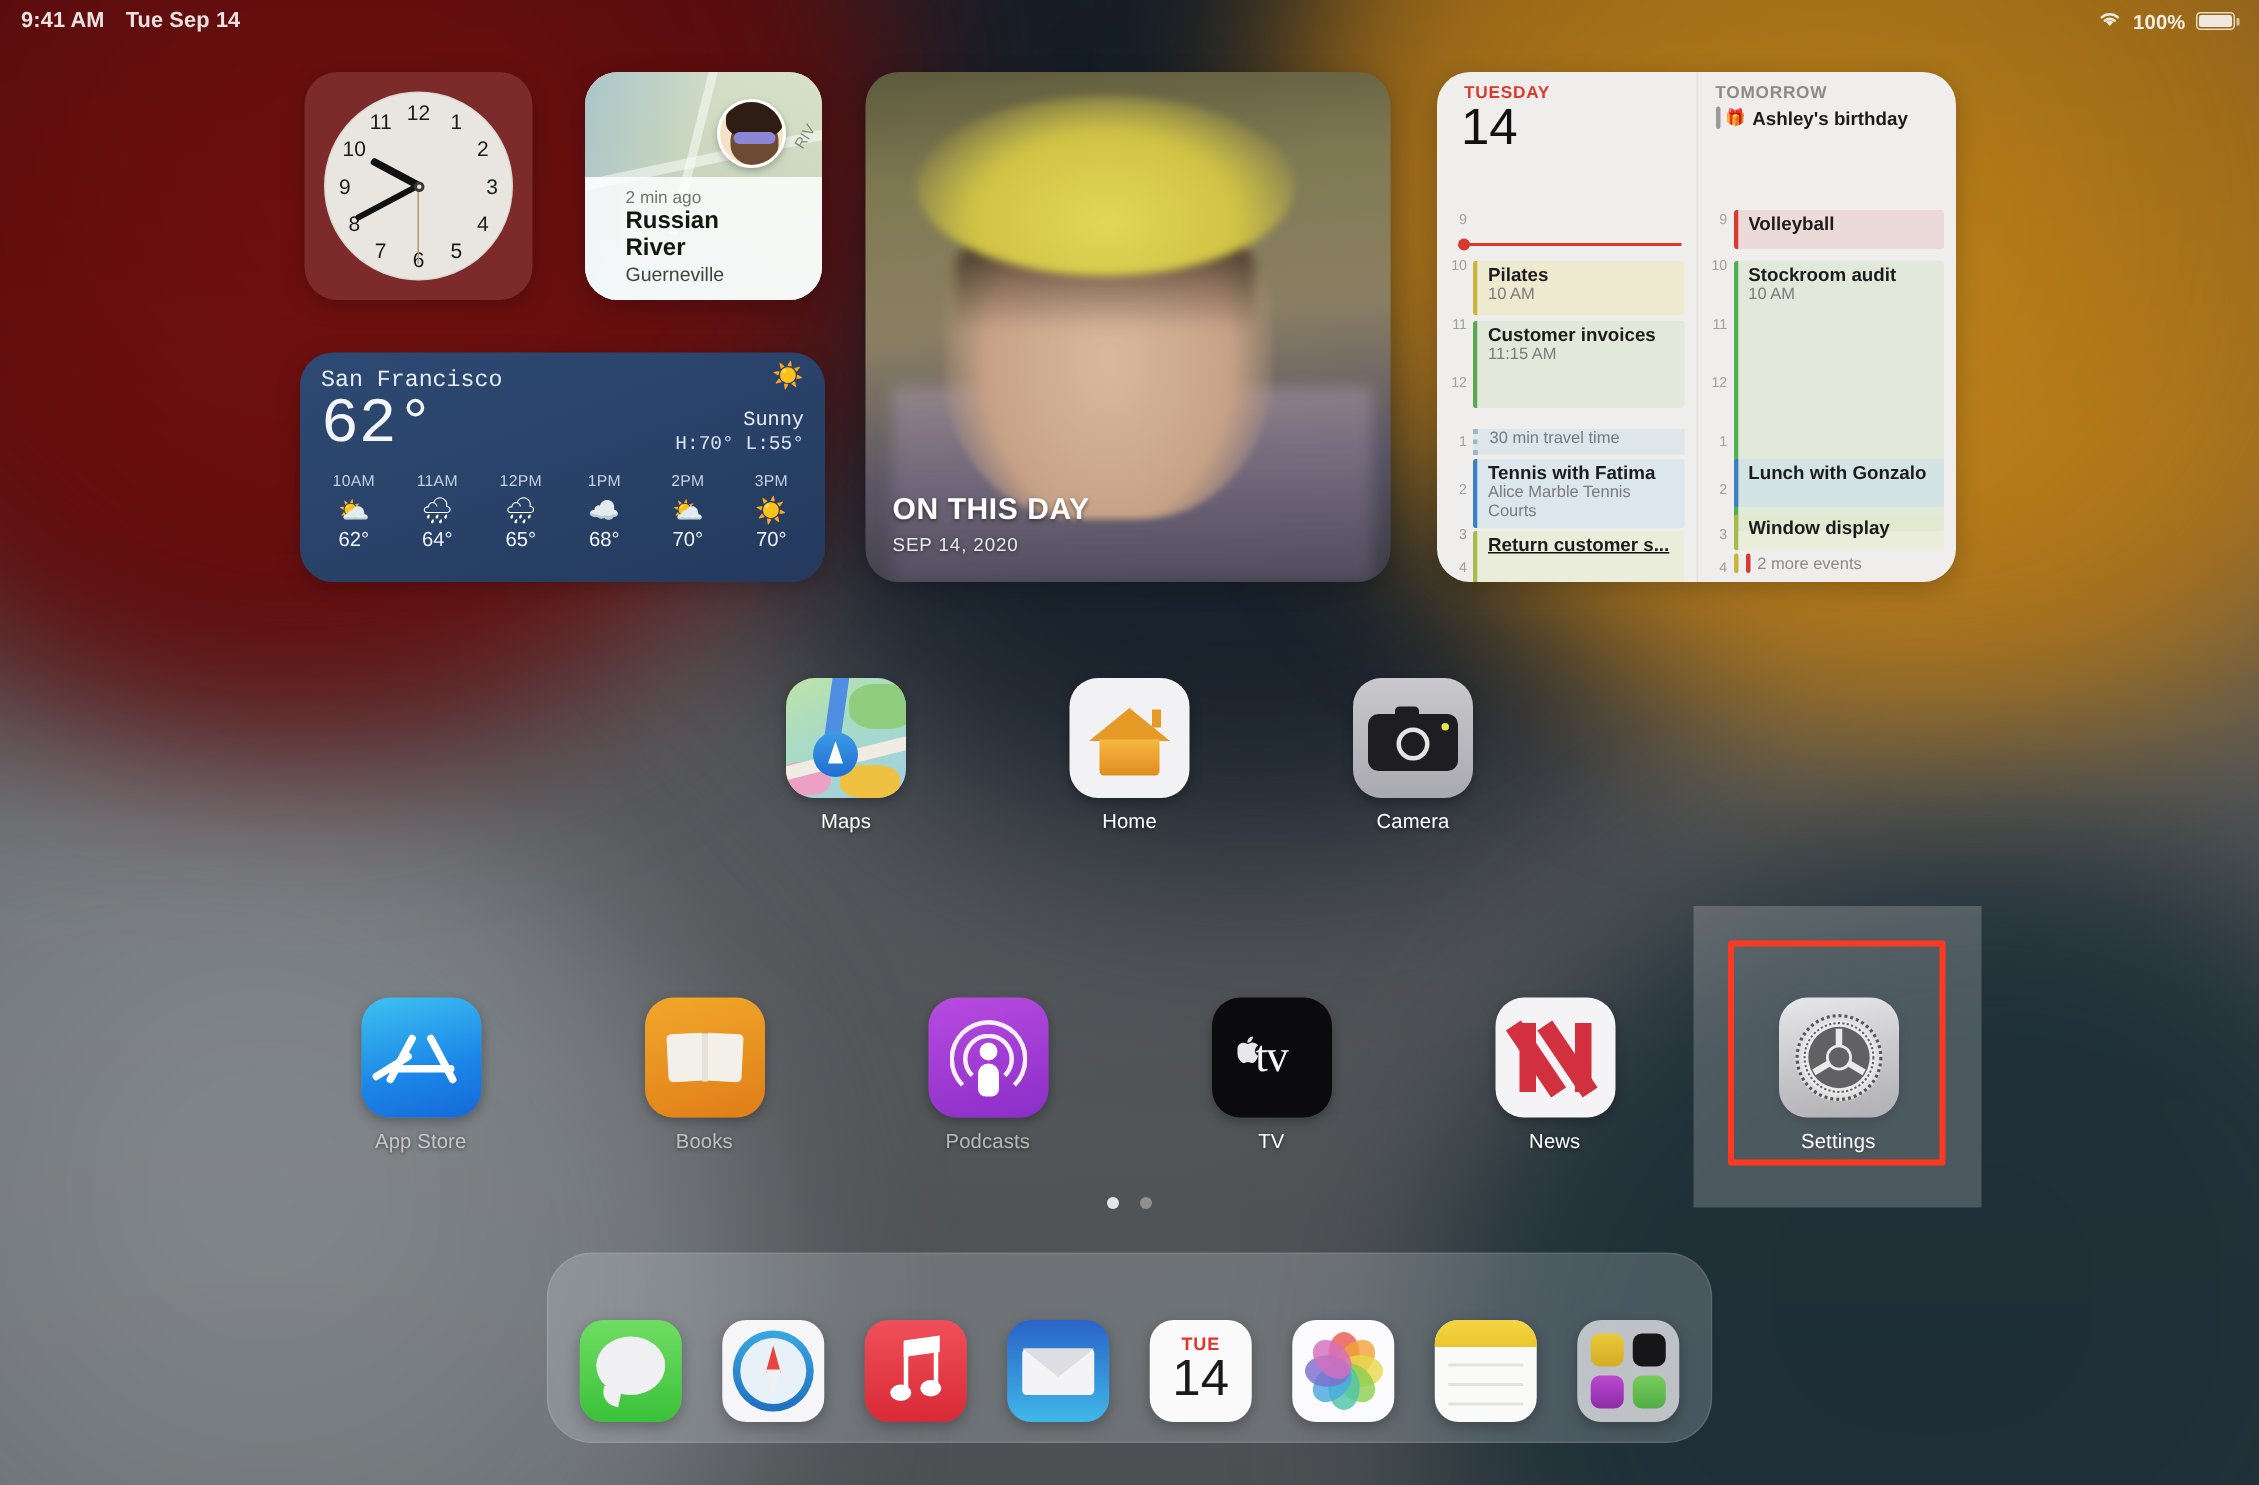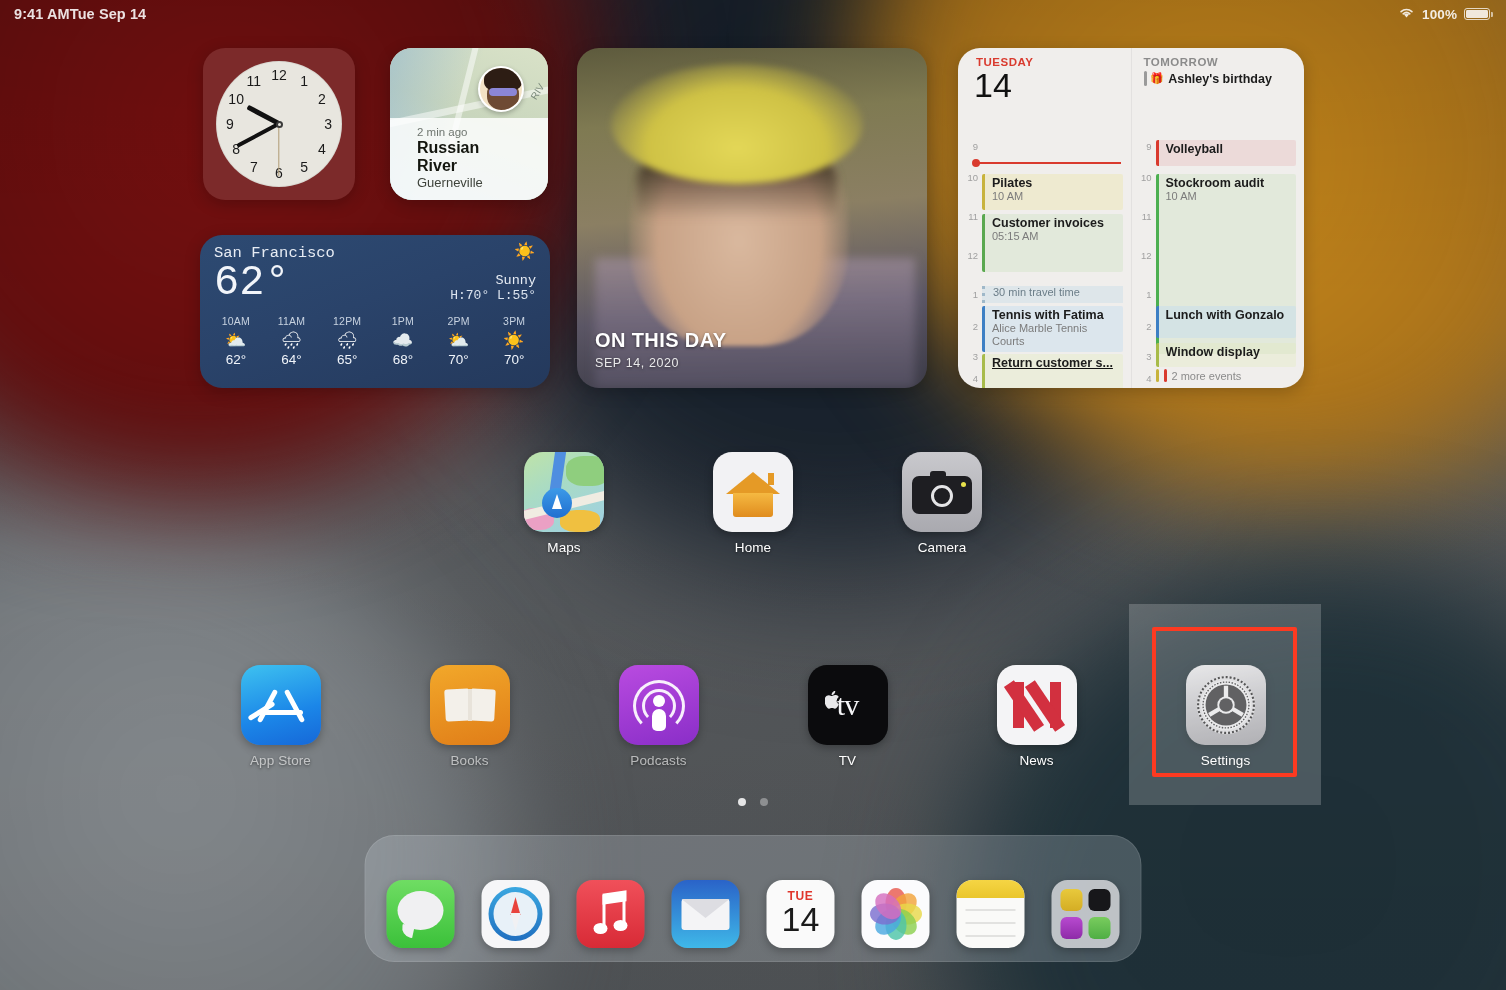--- a/index.html
+++ b/index.html
@@ -46,21 +46,21 @@
   
   #status-bar {
     position: absolute; top: 0; left: 0; right: 0; height: 28px;
     display: flex; align-items: center;
     padding: 0 16px 0 14px;
     color: rgba(255,255,255,0.88);
     font-size: 14.5px; font-weight: bold;
     letter-spacing: 0.1px;
     z-index: 40;
   }
-  #status-left { display: flex; gap: 0; align-items: center; }
+  #status-left { display: flex; gap: 14px; align-items: center; }
   #status-right { margin-left: auto; display: flex; gap: 7px; align-items: center; font-size: 13.5px; }
   .batt {
     width: 26px; height: 12px; border: 1.4px solid rgba(255,255,255,0.75);
     border-radius: 3px; position: relative; display: inline-block;
   }
   .batt::after {
     content: ""; position: absolute; right: -4px; top: 3.2px;
     width: 2px; height: 5px; border-radius: 0 1px 1px 0;
     background: rgba(255,255,255,0.6);
   }
@@ -521,21 +521,21 @@
 
           <div class="nowline" style="top:114px;"></div>
 
           <div class="cal-ev" style="top:126px; height:36px; border-left-color:#c8b33c; background:rgba(236,228,170,0.42);">
             <div class="ev-t">Pilates</div>
             <div class="ev-s">10 AM</div>
           </div>
 
           <div class="cal-ev" style="top:166px; height:58px; border-left-color:#5aa84f; background:rgba(205,226,196,0.40);">
             <div class="ev-t">Customer invoices</div>
-            <div class="ev-s">05:15 AM</div>
+            <div class="ev-s">11:15 AM</div>
           </div>
 
           <div class="ev-travel" style="top:238px; height:17px;">
             <span>30 min travel time</span>
           </div>
 
           <div class="cal-ev" style="top:258px; height:46px; border-left-color:#3d7fc4; background:rgba(196,220,240,0.45);">
             <div class="ev-t">Tennis with Fatima</div>
             <div class="ev-s">Alice Marble Tennis Courts</div>
           </div>

